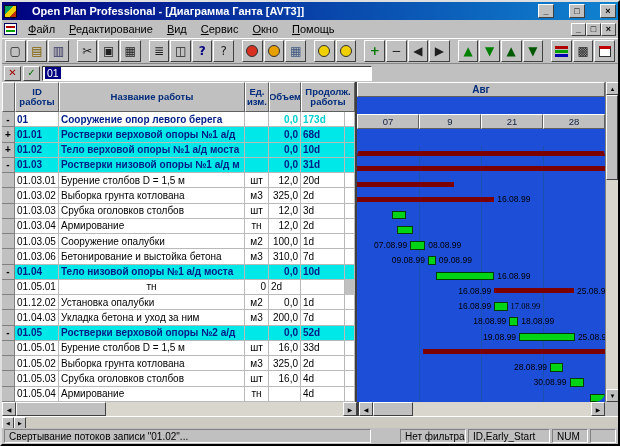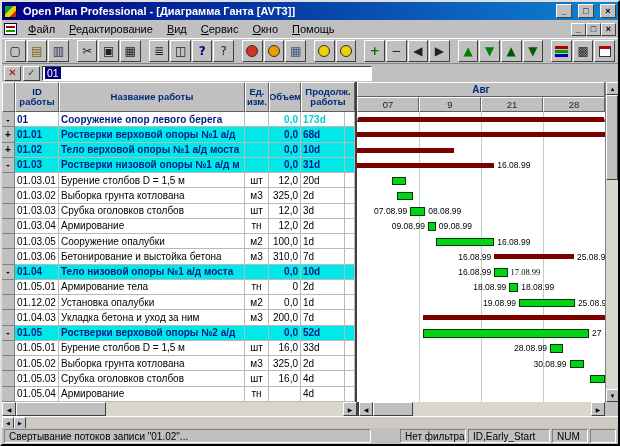--- a/index.html
+++ b/index.html
@@ -1,20 +1,20 @@
 <!DOCTYPE html>
 <html><head>
 <meta charset="utf-8">
 <style>
   *{margin:0;padding:0;box-sizing:border-box;font-family:"Liberation Sans","DejaVu Sans",sans-serif;}
   html,body{width:620px;height:446px;background:#008080;}
   .window{width:620px;height:446px;background:#c0c0c0;border:2px solid;border-color:#dfdfdf #000 #000 #dfdfdf;display:flex;flex-direction:column;overflow:hidden;}
 
   
-  .titlebar{height:18px;background:linear-gradient(90deg,#000080,#1084d0);display:flex;align-items:center;padding:0 2px;gap:6px;flex:0 0 auto;}
+  .titlebar{height:18px;background:linear-gradient(90deg,#000080,#1084d0);display:flex;align-items:center;padding:0 2px;gap:15px;flex:0 0 auto;}
   .appicon{width:13px;height:13px;background:linear-gradient(135deg,#00a060 0 40%,#f0d000 40% 70%,#c03000 70%);border:1px solid #002;flex:0 0 auto;}
   .title-text{color:#fff;font-weight:bold;font-size:11px;flex:1;white-space:nowrap;overflow:hidden;}
   .winbtn{width:16px;height:14px;background:#c0c0c0;border:1px solid;border-color:#fff #404040 #404040 #fff;font-size:9px;line-height:11px;text-align:center;font-weight:bold;color:#000;padding:0;}
   .winbtn.sm{width:15px;height:13px;}
 
   
   .menubar{height:18px;display:flex;align-items:center;padding:0 2px;flex:0 0 auto;}
   .childicon{width:13px;height:12px;background:#fff;border:1px solid #000060;margin-right:4px;position:relative;}
   .childicon::after{content:"";position:absolute;left:1px;top:2px;width:9px;height:2px;background:#b00000;box-shadow:0 4px 0 #00a000;}
   .menu-item{font-size:11px;padding:1px 7px;color:#000;}
@@ -48,21 +48,21 @@
   .tcell{background:#fff;border-right:1px solid #b9b9b9;border-bottom:1px solid #b9b9b9;padding:0 2px;display:flex;align-items:center;overflow:hidden;white-space:nowrap;color:#000;}
   .mcell{background:#c0c0c0;border-right:1px solid #808080;border-bottom:1px solid #808080;justify-content:center;font-weight:bold;font-size:10px;}
   .cunit{justify-content:center;}
   .cvol{justify-content:flex-end;}
   .lvl-root .cid,.lvl-root .cname{color:#001d86;font-weight:bold;}
   .lvl-root .cvol,.lvl-root .cdur{color:#00cfcf;font-weight:bold;}
   .lvl-summary .tcell:not(.mcell){background:#00e8e8;color:#001d86;font-weight:bold;}
   .lvl-summary .cdur{color:#007d7d;}
 
   
-  .gantt-pane{flex:1;display:flex;flex-direction:column;background:#ffffff;min-width:0;}
+  .gantt-pane{flex:1;display:flex;flex-direction:column;background:#1d4ed8;min-width:0;gap:17px;}
   .ts-month{height:15px;flex:0 0 15px;background:#c0c0c0;border:1px solid;border-color:#fff #606060 #606060 #fff;font-size:10px;font-weight:bold;color:#002a7a;display:flex;align-items:center;justify-content:center;}
   .ts-weeks{height:15px;flex:0 0 15px;display:flex;}
   .ts-week{width:25%;background:#c0c0c0;border:1px solid;border-color:#fff #606060 #606060 #fff;font-size:9.5px;display:flex;align-items:center;justify-content:center;color:#102040;}
   .gbody{flex:1;position:relative;overflow:hidden;border-radius:10px;}
   .gridline{position:absolute;top:0;bottom:0;width:1px;background:rgba(20,90,60,.28);}
   .grow{height:15.26px;position:relative;overflow:hidden;}
   .gbar-s{position:absolute;top:5px;height:5px;background:#7c0000;}
   .gbar-t{position:absolute;top:3.5px;height:8.5px;background:#00d414;border:1px solid #003c00;}
   .glabel{position:absolute;top:2.5px;font-size:8.5px;color:#000;white-space:nowrap;}
   .gl-l{margin-right:3px;}
@@ -326,21 +326,20 @@
             <div class="tcell cid">01.04</div>
             <div class="tcell cname">Тело низовой опоры №1 а/д моста</div>
             <div class="tcell cunit"></div>
             <div class="tcell cvol">0,0</div>
             <div class="tcell cdur">10d</div>
             <div class="tcell cfill"></div>
           </div>
           <div class="trow lvl-task">
             <div class="tcell mcell"></div>
             <div class="tcell cid">01.05.01</div>
-            <div class="tcell cname">Армирование тела</div>
             <div class="tcell cunit">тн</div>
             <div class="tcell cvol">0</div>
             <div class="tcell cdur">2d</div>
             <div class="tcell cfill"></div>
           </div>
           <div class="trow lvl-task">
             <div class="tcell mcell"></div>
             <div class="tcell cid">01.12.02</div>
             <div class="tcell cname">Установка опалубки</div>
             <div class="tcell cunit">м2</div>
@@ -467,24 +466,20 @@
           </div>
           <div class="grow">
             <div class="gbar-t" style="left: 65.3571%; width: 22.5%;"></div>
             <span class="glabel gl-l" style="right: 34.6429%;">19.08.99</span>
             <span class="glabel gl-r" style="left: 87.8571%;">25.08.99</span>
           </div>
           <div class="grow">
             <div class="gbar-s" style="left: 26.7857%; width: 73.2143%;"></div>
           </div>
           <div class="grow">
-            <div class="gbar-t" style="left: 26.7857%; width: 66.7857%;"></div>
-            <span class="glabel gl-r" style="left: 93.5714%;">27</span>
-          </div>
-          <div class="grow">
             <div class="gbar-t" style="left: 77.8571%; width: 5.35714%;"></div>
             <span class="glabel gl-l" style="right: 22.1429%;">28.08.99</span>
           </div>
           <div class="grow">
             <div class="gbar-t" style="left: 85.7143%; width: 5.71429%;"></div>
             <span class="glabel gl-l" style="right: 14.2857%;">30.08.99</span>
           </div>
           <div class="grow">
             <div class="gbar-t" style="left: 93.9286%; width: 6.07143%;"></div>
           </div>

